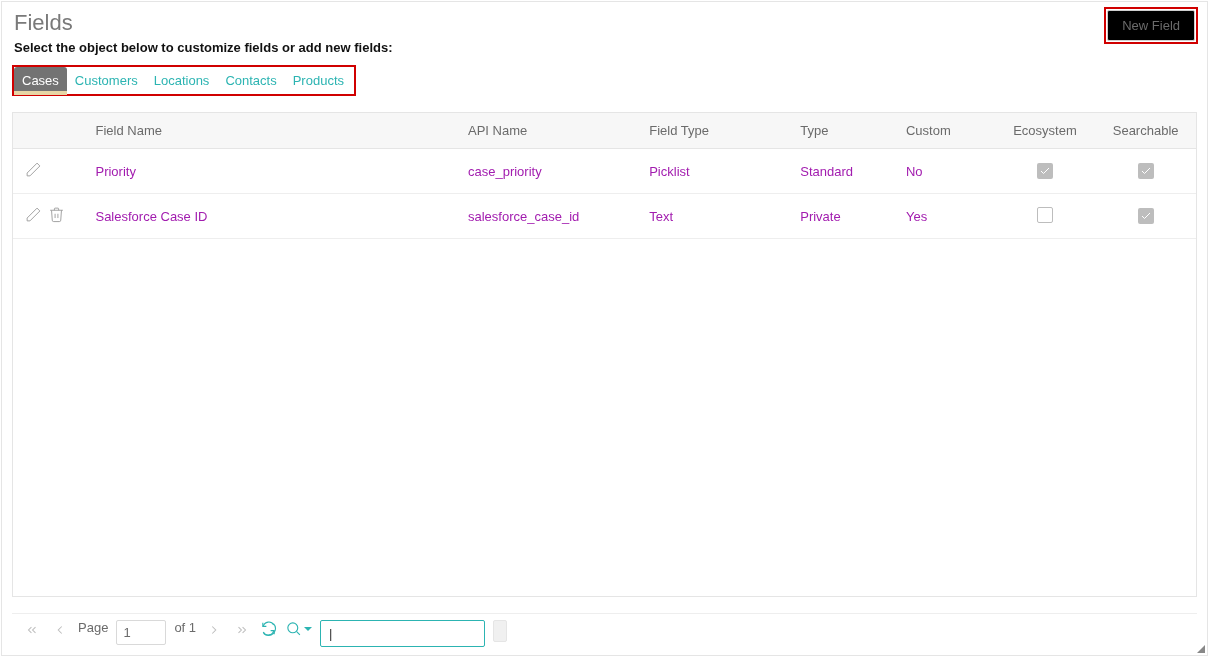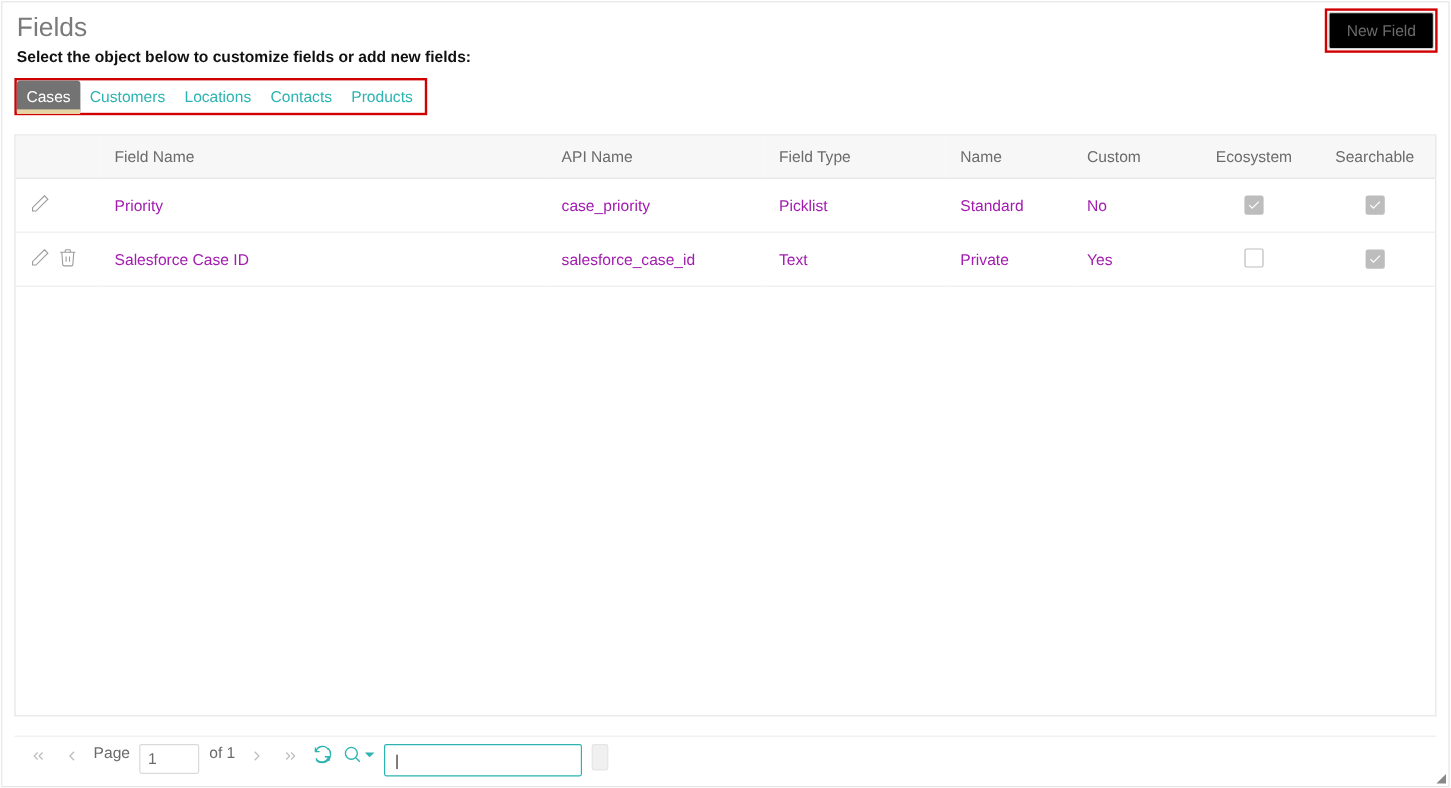--- a/index.html
+++ b/index.html
@@ -216,21 +216,21 @@
 
   <div class="grid">
     <div class="table-scroll">
       <table>
         <thead>
           <tr>
             <th class="actions-cell"></th>
             <th style="width:370px">Field Name</th>
             <th style="width:180px">API Name</th>
             <th style="width:150px">Field Type</th>
-            <th style="width:105px">Name</th>
+            <th style="width:105px">Type</th>
             <th style="width:100px">Custom</th>
             <th class="center" style="width:100px">Ecosystem</th>
             <th class="center" style="width:100px">Searchable</th>
           </tr>
         </thead>
         <tbody id="tbody">
             <tr>
               <td class="actions-cell"><span class="icn">
                   <svg viewBox="0 0 24 24">
                     <path d="M17 3l4 4L7 21H3v-4L17 3z"></path>

